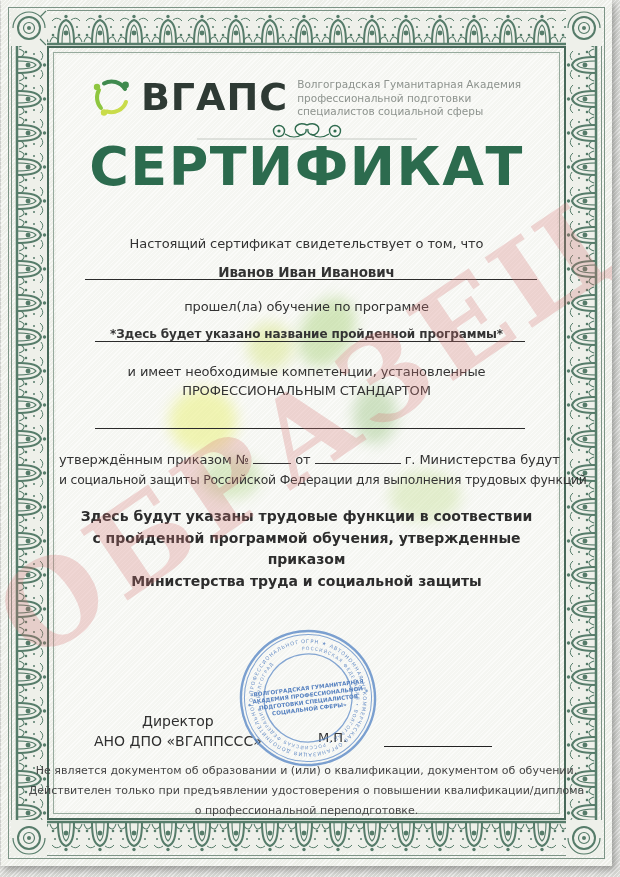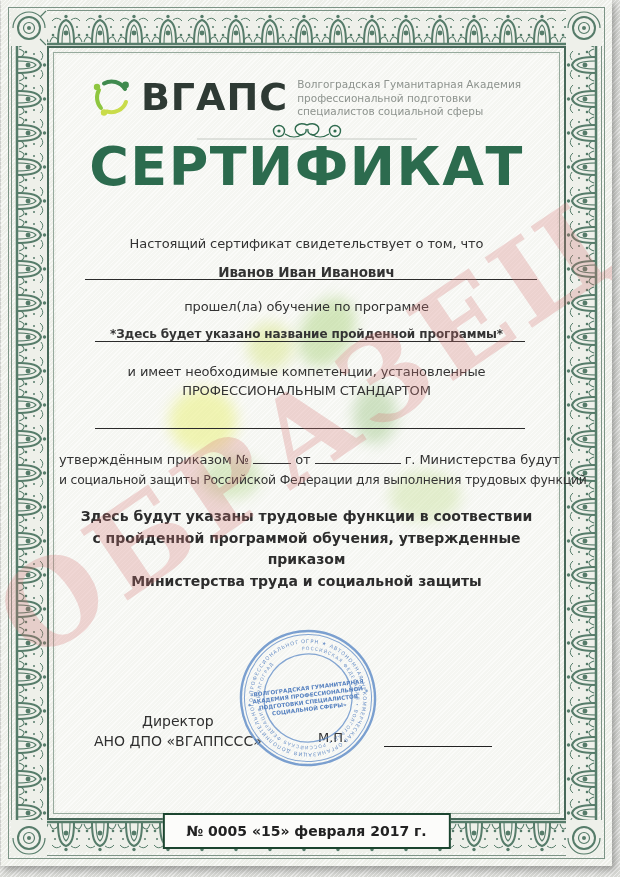--- a/index.html
+++ b/index.html
@@ -251,22 +251,26 @@
       <div>Министерства труда и социальной защиты</div>
     </div>
 
     <div class="sig-left">
       <div>Директор</div>
       <div>АНО ДПО «ВГАППССС»</div>
     </div>
     <div class="mp">М.П.</div>
     <div class="sig-line"></div>
 
-
-    <div class="numbox">№ 0005 «15» февраля 2017 г.</div>
+    <div class="disclaimer">
+      <div>Не является документом об образовании и (или) о квалификации, документом об обучении.</div>
+      <div>Действителен только при предъявлении удостоверения о повышении квалификации/диплома</div>
+      <div>о профессиональной переподготовке.</div>
+    </div>
+
   </div>
 
   <svg class="stamp" width="142" height="142" viewBox="0 0 142 142">
     <defs>
       <path id="ringOuter" d="M71 16 a55 55 0 1 1 -0.01 0"></path>
       <path id="ringInner" d="M71 23 a48 48 0 1 1 -0.01 0"></path>
     </defs>
     <g transform="rotate(-7 71 71)">
       <circle cx="71" cy="71" r="67" fill="none" stroke="#5585c4" stroke-width="2.4" opacity=".85"></circle>
       <circle cx="71" cy="71" r="63.5" fill="none" stroke="#5585c4" stroke-width="1" opacity=".8"></circle>

